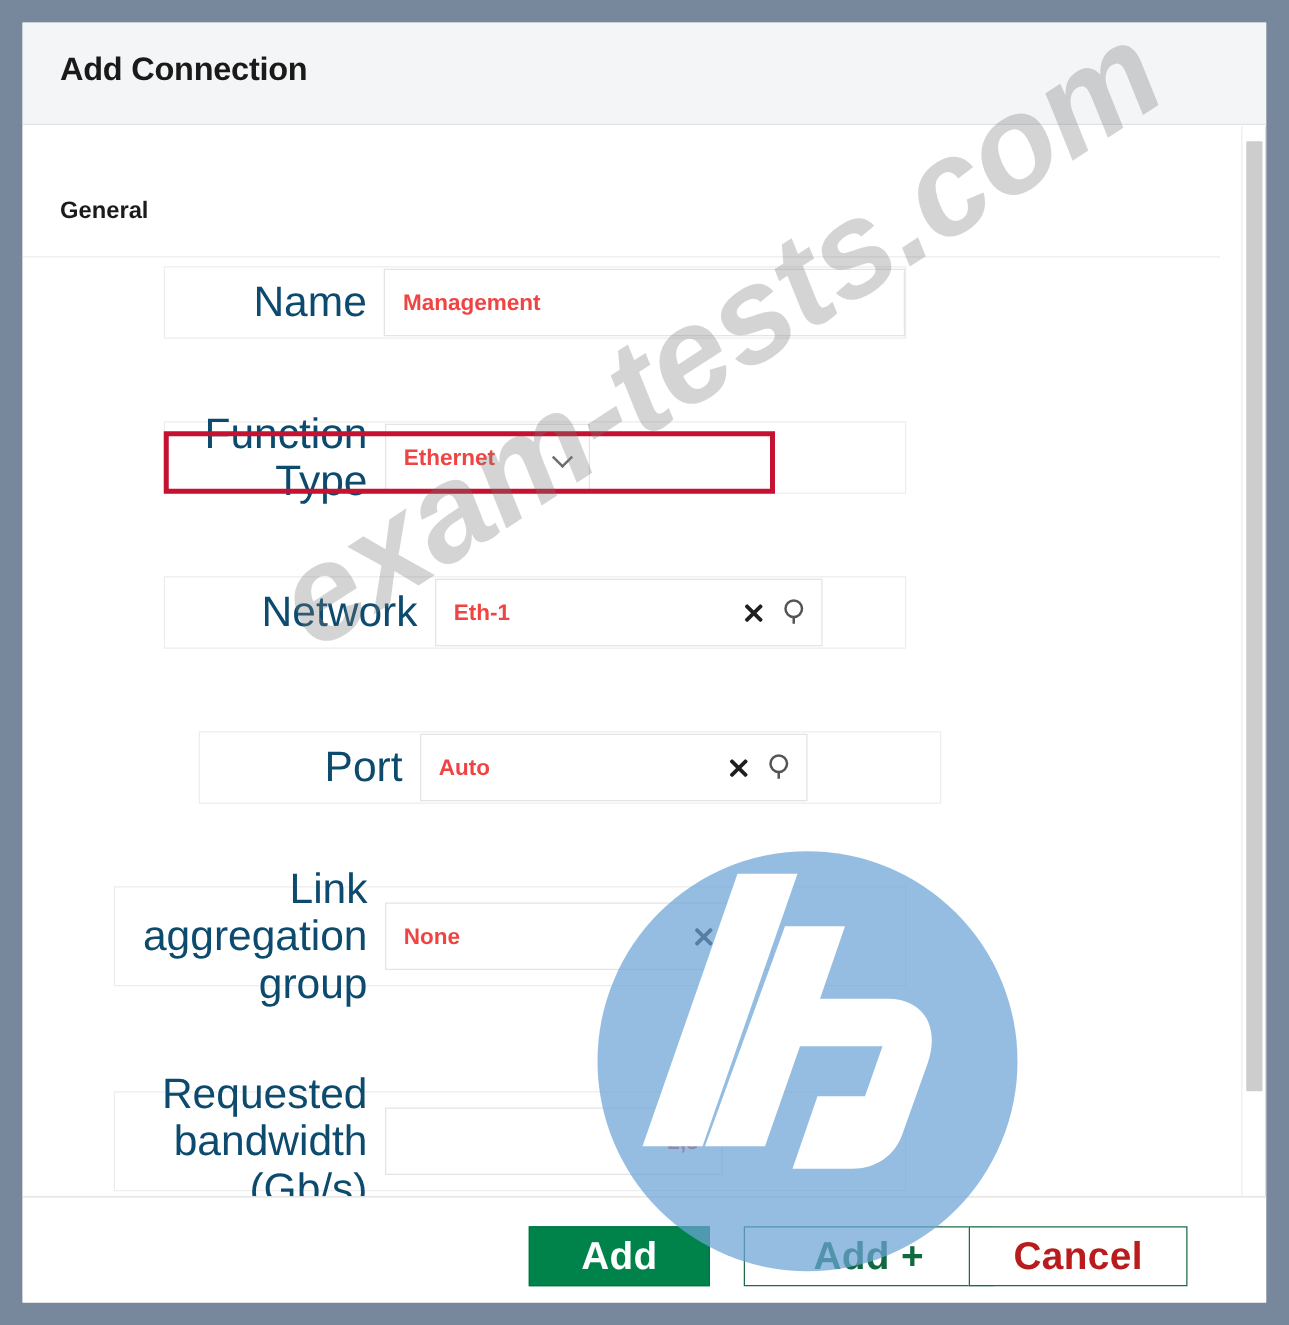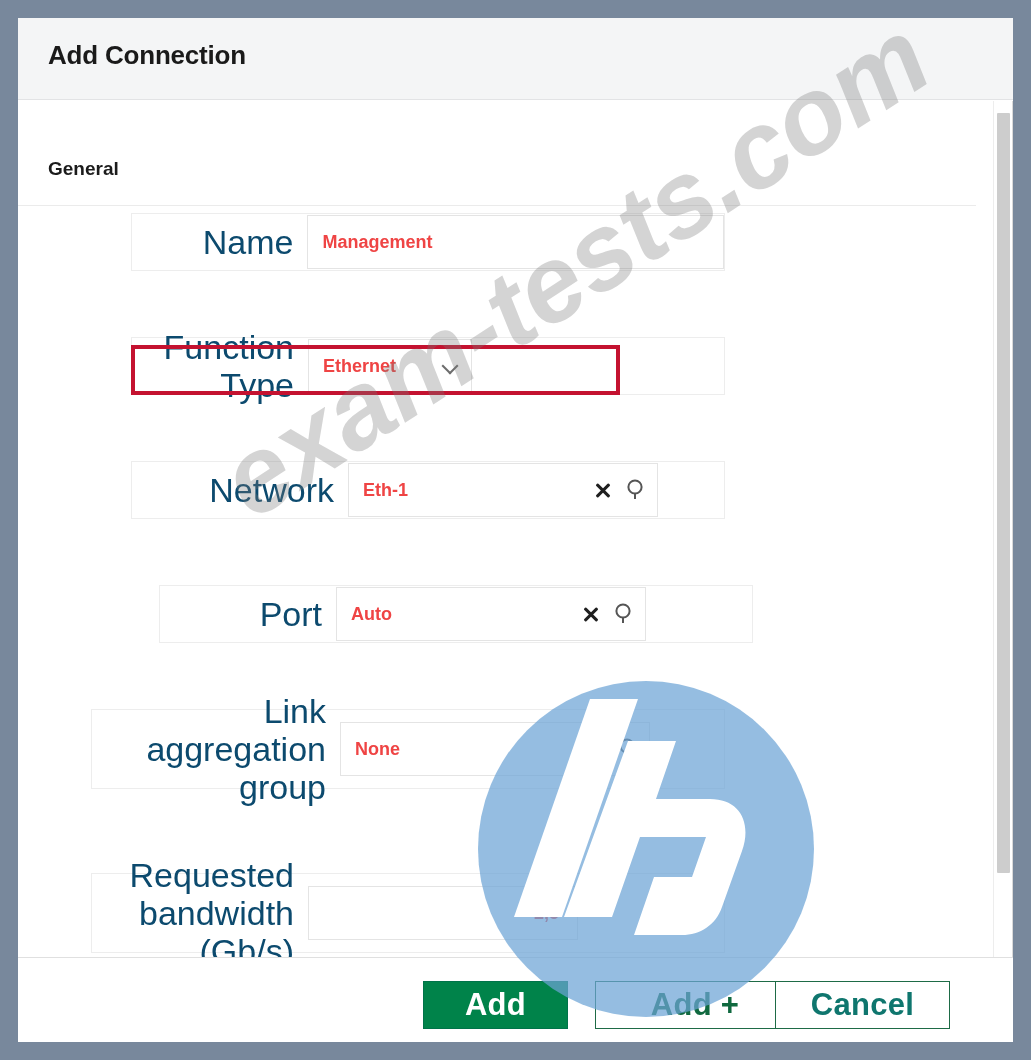--- a/index.html
+++ b/index.html
@@ -117,21 +117,21 @@
   }
   .icon-clear::before{transform:rotate(45deg);}
   .icon-clear::after{transform:rotate(-45deg);}
   .icon-search{width:22px;height:24px;}
 
   
   #row-name       {left:113px;top:0;   width:594px;height:58px;}
   #row-function   {left:113px;top:66px;width:594px;height:58px;}
   #row-network    {left:113px;top:132px;width:594px;height:58px;padding-left:40px;}
   #row-port       {left:113px;top:198px;width:594px;height:58px;margin-left:28px;}
-  #row-lag        {left:73px; top:264px;width:634px;height:80px;padding-left:32px;}
+  #row-lag        {left:73px; top:264px;width:634px;height:80px;}
   #row-bandwidth  {left:73px; top:348px;width:634px;height:80px;}
 
   #row-name .label, #row-function .label, #row-network .label, #row-port .label{
     width:176px;
   }
   #row-lag .label, #row-bandwidth .label, #row-vf .label, #row-boot .label{
     width:216px;
   }
 
   #row-name  .ctrl{width:418px;}
@@ -173,21 +173,21 @@
   #btn-add{
     left:405px;width:145px;
     background:#00834a;color:#ffffff;border:1px solid #00734a;
   }
   #btn-add-plus{
     left:577px;width:200px;
     background:#ffffff;color:#10693f;border:1px solid #1e6b46;
   }
   #btn-cancel{
     left:757px;width:175px;
-    background:#ffffff;color:#0f766e;border:1px solid #1e6b46;
+    background:#ffffff;color:#b91c1c;border:1px solid #1e6b46;
   }
 
   
   #scroll-track{
     position:absolute;right:2px;top:83px;
     width:17px;height:856px;
     background:#ffffff;border-left:1px solid #ededed;
   }
   #scroll-thumb{
     position:absolute;right:3px;top:95px;

